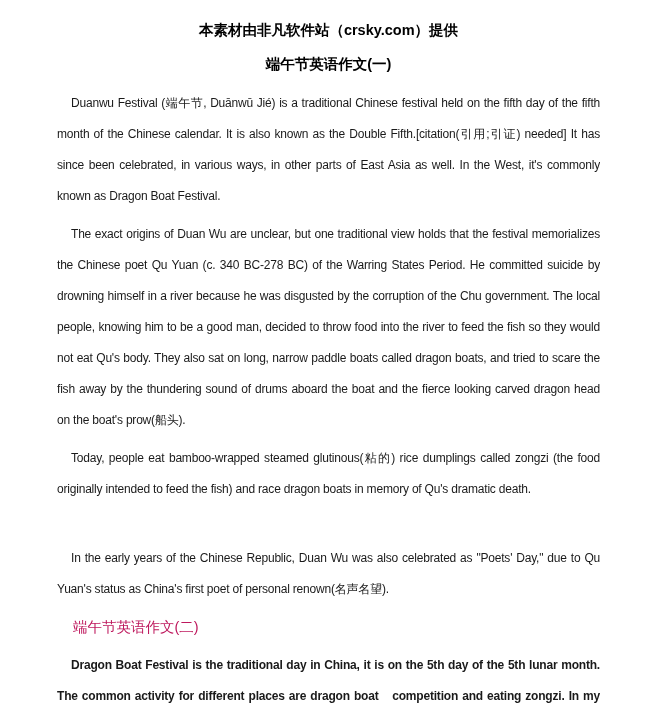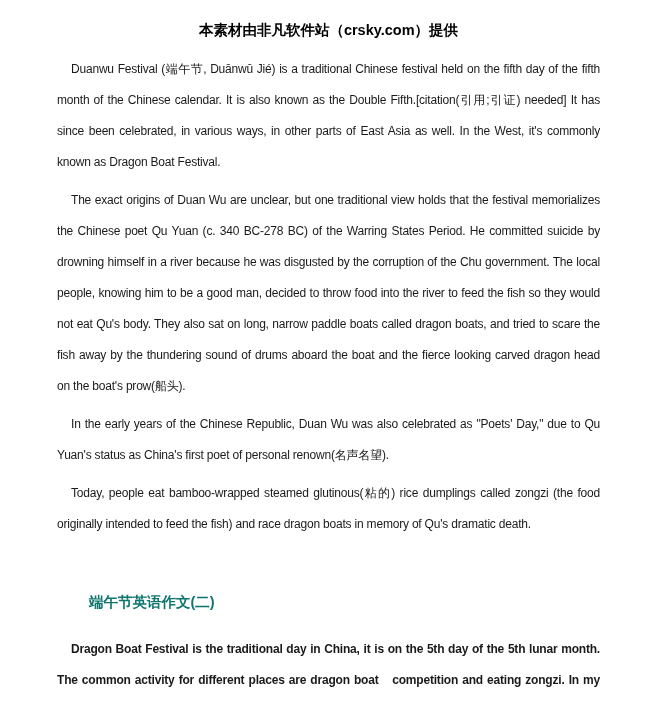--- a/index.html
+++ b/index.html
@@ -37,43 +37,44 @@
     text-indent: 14px;
     color: #1a1a1a;
     overflow: hidden;
   }
   .para.p1 { height: 124px; }
   .para.p2 { height: 217px; }
   .para.p3 { height: 62px;  }
   .para.p4 { height: 93px;  }
   .para.p5 { height: 96px; font-weight: bold;  }
   .essay-title-left {
-    margin: 16px;
+    margin: 0;
     font-size: 14.5px;
-    font-weight: bold;
+    font-weight: normal;
     line-height: 31px;
     height: 31px;
     padding-left: 23px;
-    color: #0f766e;
+    color: #be185d;
     overflow: hidden;
   }
 </style>
 </head>
 <body>
 
 <div class="page">
 
   <p class="doc-title">本素材由非凡软件站（crsky.com）提供</p>
 
+  <h2 class="essay-title-center">端午节英语作文(一)</h2>
 
   <p class="para p1">Duanwu Festival (端午节, Duānwū Jié) is a traditional Chinese festival held on the fifth day of the fifth month of the Chinese calendar. It is also known as the Double Fifth.[citation(引用;引证) needed] It has since been celebrated, in various ways, in other parts of East Asia as well. In the West, it's commonly known as Dragon Boat Festival.</p>
 
   <p class="para p2">The exact origins of Duan Wu are unclear, but one traditional view holds that the festival memorializes the Chinese poet Qu Yuan (c. 340 BC-278 BC) of the Warring States Period. He committed suicide by drowning himself in a river because he was disgusted by the corruption of the Chu government. The local people, knowing him to be a good man, decided to throw food into the river to feed the fish so they would not eat Qu's body. They also sat on long, narrow paddle boats called dragon boats, and tried to scare the fish away by the thundering sound of drums aboard the boat and the fierce looking carved dragon head on the boat's prow(船头).</p>
 
+  <p class="para p4">Today, people eat bamboo-wrapped steamed glutinous(粘的) rice dumplings called zongzi (the food originally intended to feed the fish) and race dragon boats in memory of Qu's dramatic death.</p>
+
   <p class="para p3">In the early years of the Chinese Republic, Duan Wu was also celebrated as "Poets' Day," due to Qu Yuan's status as China's first poet of personal renown(名声名望).</p>
-
-  <p class="para p4">Today, people eat bamboo-wrapped steamed glutinous(粘的) rice dumplings called zongzi (the food originally intended to feed the fish) and race dragon boats in memory of Qu's dramatic death.</p>
 
   <h3 class="essay-title-left">端午节英语作文(二)</h3>
 
   <p class="para p5">Dragon Boat Festival is the traditional day in China, it is on the 5th day of the 5th lunar month. The common activity for different places are dragon boat　competition and eating zongzi. In my hometown, there will be the dragon boat　competition every year. A lot of teams join this</p>
 
 </div>
 
 </body></html>

